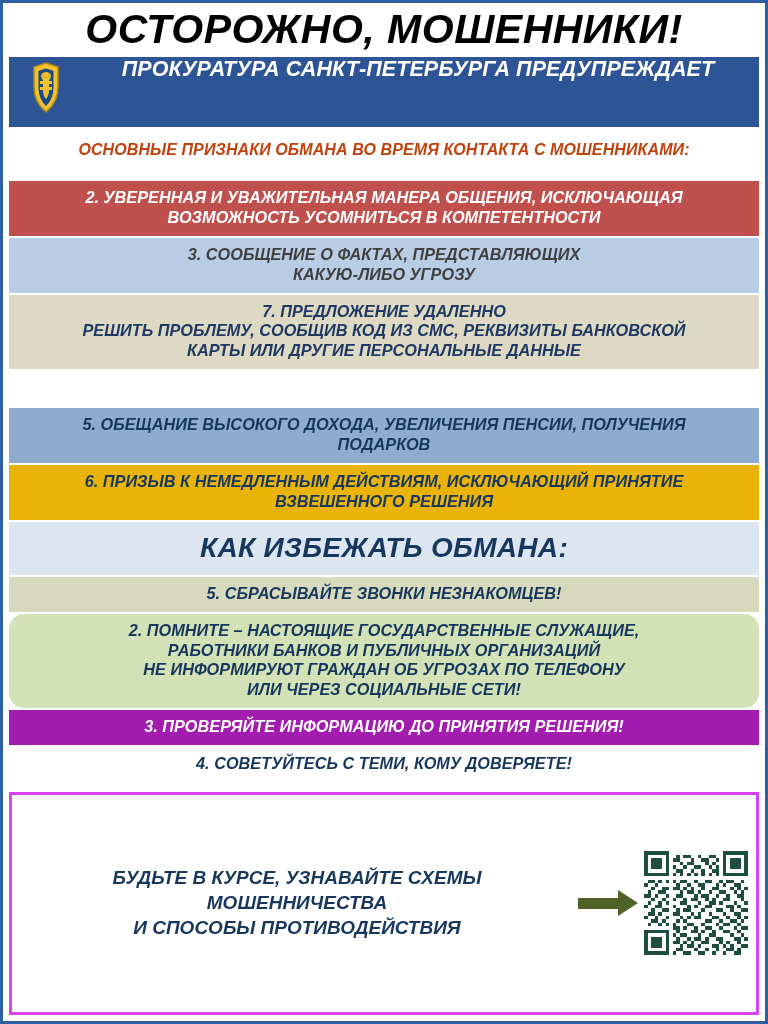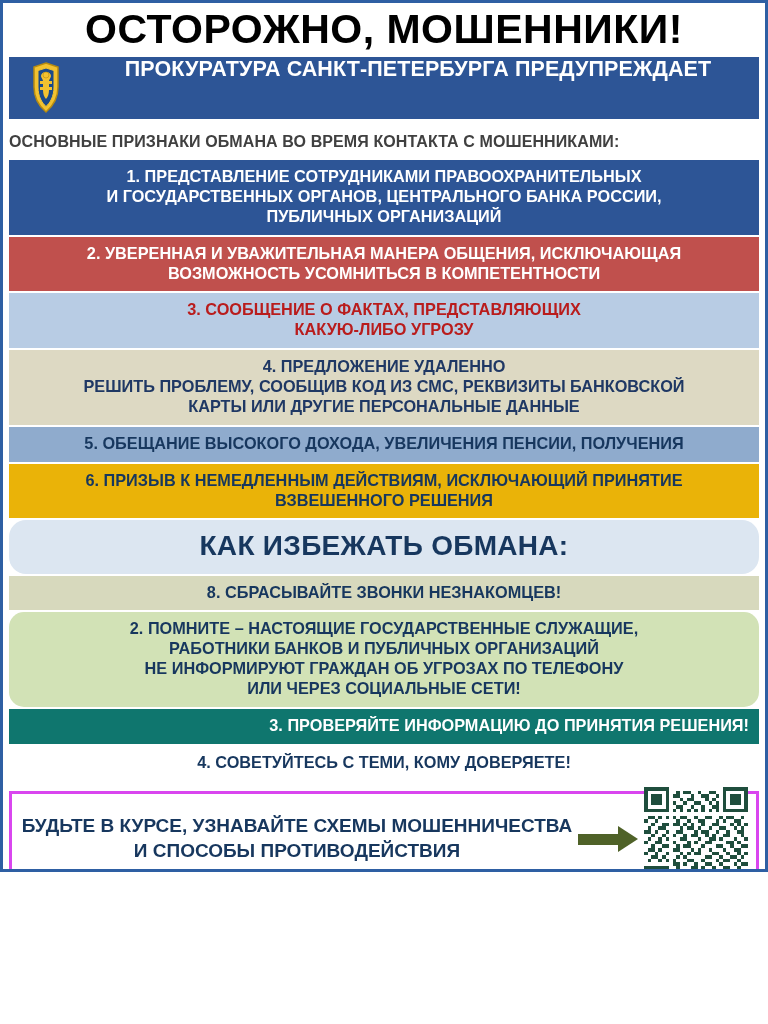--- a/index.html
+++ b/index.html
@@ -3,27 +3,28 @@
 <meta charset="utf-8">
 <style>
   * { box-sizing: border-box; }
   html, body {
     margin: 0; padding: 0;
     width: 768px; height: 1024px;
     background: #ffffff;
     font-family: "Liberation Sans", sans-serif;
   }
   .poster {
-    width: 768px; height: 872px;
+    width: 768px; height: 1024px;
     background: #ffffff;
     border: 3px solid #2e5fa3;
     position: relative;
     overflow: hidden;
     display: flex;
     flex-direction: column;
+    font-style: italic;
   }
   
   .title {
     text-align: center;
     color: #000000;
     font-size: 41px;
     font-weight: bold;
     letter-spacing: 0.5px;
     padding: 6px 0 7px 0;
     line-height: 1;
@@ -50,52 +51,52 @@
     color: #ffffff;
     font-size: 21.5px;
     font-weight: bold;
     text-align: center;
     flex: 1 1 auto;
     letter-spacing: 0.1px;
     white-space: nowrap;
   }
   
   .subtitle-red {
-    color: #404040;
+    color: #c2410c;
     font-size: 16px;
     font-weight: bold;
-    padding: 14px 6px 9px 6px;
+    text-align: center;
+    padding: 14px 6px 22px 6px;
     letter-spacing: 0.1px;
   }
   
   .band {
     margin: 0 6px 2px 6px;
     padding: 7px 10px 8px 10px;
     text-align: center;
     font-weight: bold;
     font-size: 16.3px;
     line-height: 1.22;
   }
   .band.dark-blue   { background: #2d5596; color: #ffffff; }
   .band.red         { background: #c0504d; color: #ffffff; }
-  .band.light-blue  { background: #b8cce4; color: #b91c1c; }
+  .band.light-blue  { background: #b8cce4; color: #404040; }
   .band.beige       { background: #ddd9c3; color: #1f3864; }
-  .band.steel       { background: #8fabcd; color: #17375e; }
+  .band.steel       { background: #8fabcd; color: #17375e; margin-top: 37px; }
   .band.steel2      { background: #eab308; color: #17375e; }
   .band.pale        { background: #dce6f1; color: #17375e; }
   .band.khaki       { background: #d7d9bd; color: #17375e; }
   .band.lightgreen  { background: #d2e2b6; color: #17375e; border-radius: 15px; }
-  .band.green       { background: #0f766e; color: #ffffff; text-align: right; }
+  .band.green       { background: #a21caf; color: #ffffff; }
   .band.white       { background: #ffffff; color: #17375e; }
 
   .band.heading2 {
     font-size: 28px;
     padding: 9px 10px 10px 10px;
     letter-spacing: 0.3px;
-    border-radius: 17px;
   }
   
   .footer {
     margin: 8px 6px 6px 6px;
     border: 3px solid #d946ef;
     flex: 1 1 auto;
     display: flex;
     align-items: center;
     padding: 6px 8px;
     min-height: 96px;
@@ -150,55 +151,51 @@
         <path d="M29 9 L37 11.5 L37 28 C37 37.5 33 44 29 47.5 C25 44 21 37.5 21 28 L21 11.5 Z" fill="#1a4a8a" stroke="#f2c230" stroke-width="1"></path>
         <path d="M29 13 c-3 0-5 2-5 4 0 2 2 3 2 5 l-3 0 0 3 3 0 0 3 -3 0 0 3 3 0 c0 4 1 7 3 9 2-2 3-5 3-9 l3 0 0-3 -3 0 0-3 3 0 0-3 -3 0 c0-2 2-3 2-5 0-2-2-4-5-4 z" fill="#f2c230"></path>
         <circle cx="29" cy="16" r="3" fill="#f2c230" stroke="#b58b12" stroke-width="0.6"></circle>
       </svg>
     </div>
     <div class="header-text">ПРОКУРАТУРА САНКТ-ПЕТЕРБУРГА ПРЕДУПРЕЖДАЕТ</div>
   </div>
 
   <div class="subtitle-red">ОСНОВНЫЕ ПРИЗНАКИ ОБМАНА ВО ВРЕМЯ КОНТАКТА С МОШЕННИКАМИ:</div>
 
-  <div class="band dark-blue">
-    <div>1. ПРЕДСТАВЛЕНИЕ СОТРУДНИКАМИ ПРАВООХРАНИТЕЛЬНЫХ</div>
-    <div>И ГОСУДАРСТВЕННЫХ ОРГАНОВ, ЦЕНТРАЛЬНОГО БАНКА РОССИИ,</div>
-    <div>ПУБЛИЧНЫХ ОРГАНИЗАЦИЙ</div>
-  </div>
 
   <div class="band red">
     <div>2. УВЕРЕННАЯ И УВАЖИТЕЛЬНАЯ МАНЕРА ОБЩЕНИЯ, ИСКЛЮЧАЮЩАЯ</div>
     <div>ВОЗМОЖНОСТЬ УСОМНИТЬСЯ В КОМПЕТЕНТНОСТИ</div>
   </div>
 
   <div class="band light-blue">
     <div>3. СООБЩЕНИЕ О ФАКТАХ, ПРЕДСТАВЛЯЮЩИХ</div>
     <div>КАКУЮ-ЛИБО УГРОЗУ</div>
   </div>
 
   <div class="band beige">
-    <div>4. ПРЕДЛОЖЕНИЕ УДАЛЕННО</div>
+    <div>7. ПРЕДЛОЖЕНИЕ УДАЛЕННО</div>
     <div>РЕШИТЬ ПРОБЛЕМУ, СООБЩИВ КОД ИЗ СМС, РЕКВИЗИТЫ БАНКОВСКОЙ</div>
     <div>КАРТЫ ИЛИ ДРУГИЕ ПЕРСОНАЛЬНЫЕ ДАННЫЕ</div>
   </div>
 
   <div class="band steel">
     <div>5. ОБЕЩАНИЕ ВЫСОКОГО ДОХОДА, УВЕЛИЧЕНИЯ ПЕНСИИ, ПОЛУЧЕНИЯ</div>
+    <div>ПОДАРКОВ</div>
   </div>
 
   <div class="band steel2">
     <div>6. ПРИЗЫВ К НЕМЕДЛЕННЫМ ДЕЙСТВИЯМ, ИСКЛЮЧАЮЩИЙ ПРИНЯТИЕ</div>
     <div>ВЗВЕШЕННОГО РЕШЕНИЯ</div>
   </div>
 
   <div class="band pale heading2">КАК ИЗБЕЖАТЬ ОБМАНА:</div>
 
   <div class="band khaki">
-    <div>8. СБРАСЫВАЙТЕ ЗВОНКИ НЕЗНАКОМЦЕВ!</div>
+    <div>5. СБРАСЫВАЙТЕ ЗВОНКИ НЕЗНАКОМЦЕВ!</div>
   </div>
 
   <div class="band lightgreen">
     <div>2. ПОМНИТЕ – НАСТОЯЩИЕ ГОСУДАРСТВЕННЫЕ СЛУЖАЩИЕ,</div>
     <div>РАБОТНИКИ БАНКОВ И ПУБЛИЧНЫХ ОРГАНИЗАЦИЙ</div>
     <div>НЕ ИНФОРМИРУЮТ ГРАЖДАН ОБ УГРОЗАХ ПО ТЕЛЕФОНУ</div>
     <div>ИЛИ ЧЕРЕЗ СОЦИАЛЬНЫЕ СЕТИ!</div>
   </div>
 
   <div class="band green">

